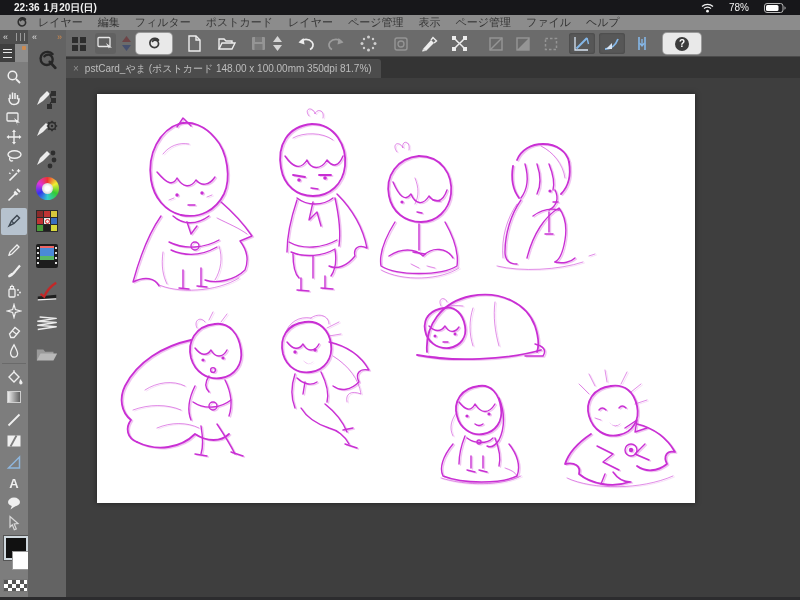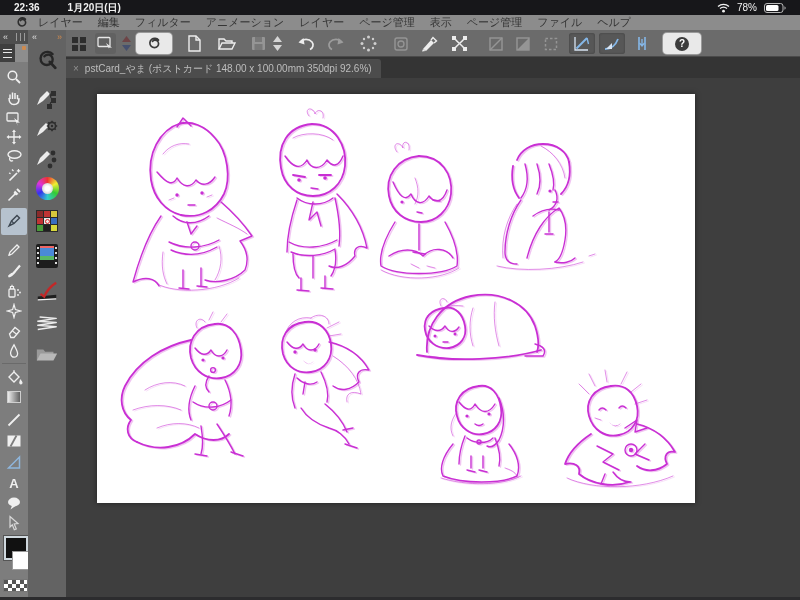--- a/index.html
+++ b/index.html
@@ -4,22 +4,22 @@
 <style>
   html,body{margin:0;padding:0;}
   body{width:800px;height:600px;overflow:hidden;background:#3e3e3e;
        font-family:"Liberation Sans",sans-serif;position:relative;
        -webkit-font-smoothing:antialiased;}
   .abs{position:absolute;}
   
   #statusbar{left:0;top:0;width:800px;height:15px;background:#17171a;color:#f2f2f2;
     display:flex;justify-content:space-between;align-items:center;padding:0 14px;box-sizing:border-box;
     font-size:10px;font-weight:bold;}
-  #statusbar .grp{display:flex;align-items:center;gap:28px;}
-  #statusbar .grp2{display:flex;align-items:center;gap:7px;font-weight:normal;}
+  #statusbar .grp{display:flex;align-items:center;gap:4px;}
+  #statusbar .grp2{display:flex;align-items:center;gap:15px;font-weight:normal;}
   
   #menubar{left:0;top:15px;width:800px;height:15px;background:#8c8c8c;display:flex;align-items:center;
     gap:15px;padding-left:38px;box-sizing:border-box;font-size:11px;color:#353535;}
   #menubar .mitem{white-space:nowrap;cursor:default;}
   #menulogo{position:absolute;left:42px;top:16px;}
   
   #maintoolbar{left:62px;top:30px;width:738px;height:27px;background:#6b6b6b;border-bottom:1px solid #4a4a4a;box-sizing:border-box;}
   .tbtn{position:absolute;top:3px;width:21px;height:21px;display:flex;align-items:center;justify-content:center;border-radius:3px;}
   .tbtn.pressed{background:#575757;box-shadow:inset 0 0 2px #3c3c3c;}
   .tbtn.darker{background:#616161;}
@@ -104,21 +104,21 @@
       <rect x="2" y="2" width="12.5" height="6" rx="1.5" fill="#fff"></rect>
       <path d="M20.5,3.2 a2,2 0 0 1 0,3.6 z" fill="#bbb"></path>
     </svg>
   </div>
 </div>
 
 <div id="menubar" class="abs">
   <span class="mitem">レイヤー</span>
   <span class="mitem">編集</span>
   <span class="mitem">フィルター</span>
-  <span class="mitem">アニメーション</span>
+  <span class="mitem">ポストカード</span>
   <span class="mitem">レイヤー</span>
   <span class="mitem">ページ管理</span>
   <span class="mitem">表示</span>
   <span class="mitem">ページ管理</span>
   <span class="mitem">ファイル</span>
   <span class="mitem">ヘルプ</span>
 </div>
 <svg id="menulogo" class="abs icon" width="16" height="13" viewBox="0 0 16 13" style="left:14px;top:16px;">
   <path d="M11.5,3.2 C10.2,1.6 7.4,1.4 5.7,2.8 C3.8,4.3 3.7,7.2 5.4,8.8 C6.9,10.2 9.4,10.2 10.8,8.7 C12,7.4 11.9,5.3 10.5,4.2 C9.3,3.2 7.4,3.4 6.5,4.6" stroke="#2e2e2e" stroke-width="1.6" fill="none" stroke-linecap="round"></path>
 </svg>
@@ -261,21 +261,21 @@
     </svg>
   </div>
   <div class="tbtn white" style="left:601px;width:38px">
     <span style="width:14px;height:14px;border-radius:50%;background:#3c3c3c;color:#fff;font-size:10px;font-weight:bold;display:flex;align-items:center;justify-content:center;">?</span>
   </div>
 </div>
 
 <div id="tabbar" class="abs">
   <div id="doctab">
     <span class="x">×</span>
-    <span>pstCard_やま (ポストカード 148.00 x 100.00mm 350dpi 92.6%)</span>
+    <span>pstCard_やま (ポストカード 148.00 x 100.00mm 350dpi 81.7%)</span>
   </div>
 </div>
 
 <div id="col1" class="abs">
   <div class="hdr">
     <span>«</span>
     <span class="grip"></span>
   </div>
   <div class="minitabs">
     <span class="mtab1">

